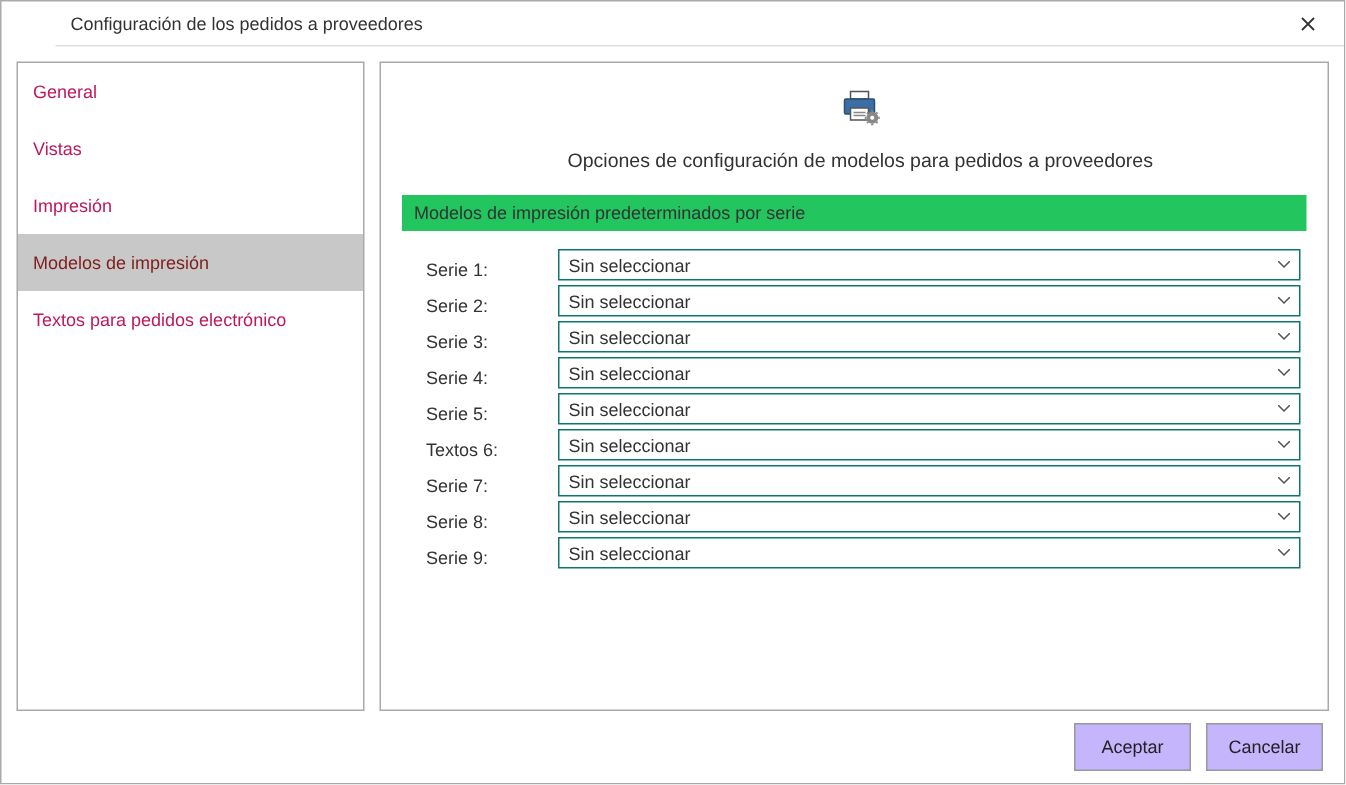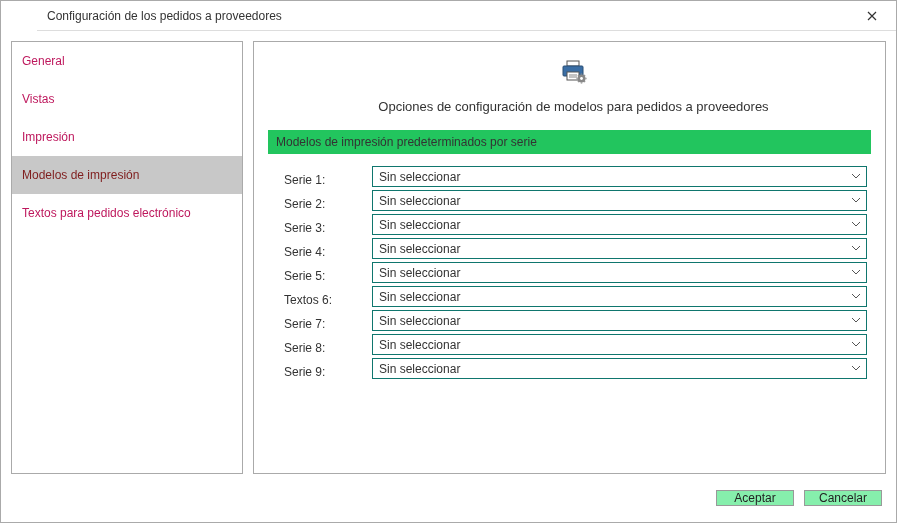--- a/index.html
+++ b/index.html
@@ -104,23 +104,23 @@
   .footer {
     height: 42px;
     display: flex;
     align-items: center;
     justify-content: flex-end;
     gap: 10px;
     padding: 0 14px 6px 0;
   }
   .btn {
     min-width: 78px;
-    height: 16px;
+    height: 32px;
     border: 1px solid #999;
-    background: #86efac;
+    background: #c4b5fd;
     font-size: 12px;
     color: #222;
     cursor: pointer;
     padding: 0 14px;
   }
   .printer-icon { flex-shrink: 0; }
 </style>
 </head>
 <body>
 

